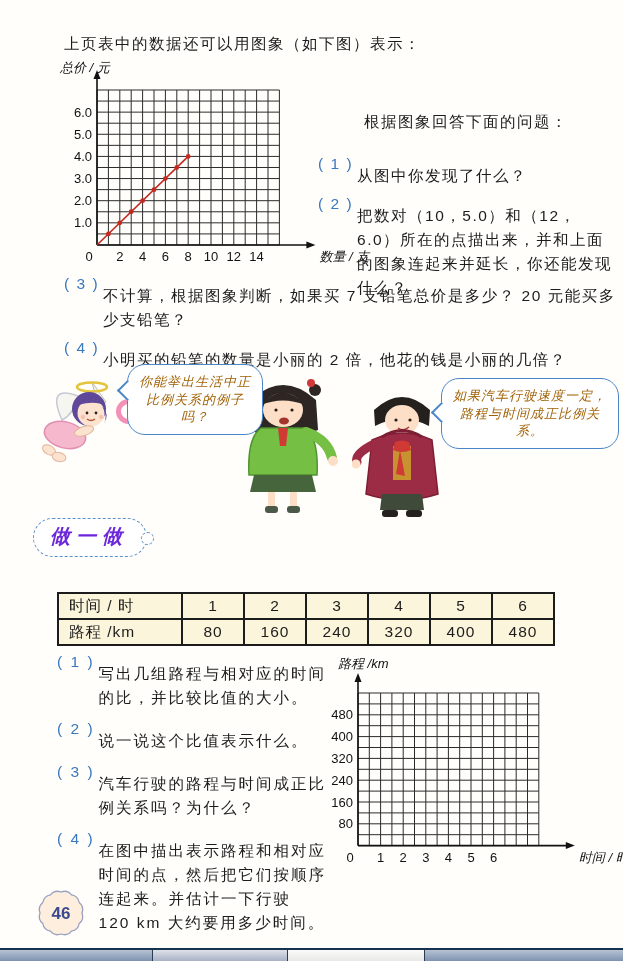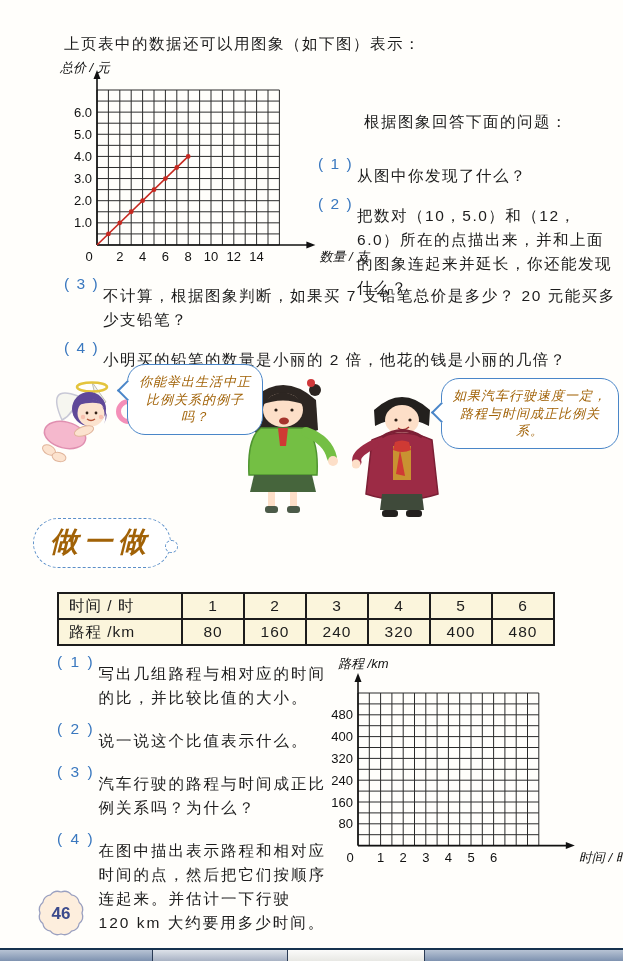--- a/index.html
+++ b/index.html
@@ -12,21 +12,21 @@
   .qrow{display:flex;margin-bottom:4px;}
   .qtxt{flex:1 1 auto;margin-top:12px;}
   
   .bubble{position:absolute;border:1.7px solid #4a86c8;border-radius:18px;background:#fff;
           color:#a16207;font-size:13px;line-height:17.5px;padding:8px 9px;text-align:center;
           font-style:italic;letter-spacing:1px;z-index:5;}
   .tail{position:absolute;width:13px;height:13px;background:#fff;border:solid #4a86c8;}
   
   #do-badge{position:absolute;left:33px;top:518px;z-index:2;}
   #do-badge .pill{display:inline-block;border:1.7px dashed #5b8fc9;border-radius:26px;
-     padding:4px 18px 6px 16px;color:#a16207;font-size:28px;font-weight:bold;font-style:italic;
+     padding:4px 18px 6px 16px;color:#6d28d9;font-size:20px;font-weight:bold;font-style:italic;
      letter-spacing:6px;background:#fff;}
   #do-badge .dot{display:inline-block;width:11px;height:11px;border:1.5px dashed #5b8fc9;
      border-radius:50%;vertical-align:middle;margin-left:-6px;background:#fff;}
   
   table.data{border-collapse:collapse;background:#fbf5dc;}
   table.data td{border:2px solid #1c1c1c;height:24px;text-align:center;font-size:15.5px;
      padding:0 4px;letter-spacing:1px;}
   table.data td.rowhead{width:108px;text-align:left;padding-left:10px;}
   table.data td.val{width:52px;}
   

